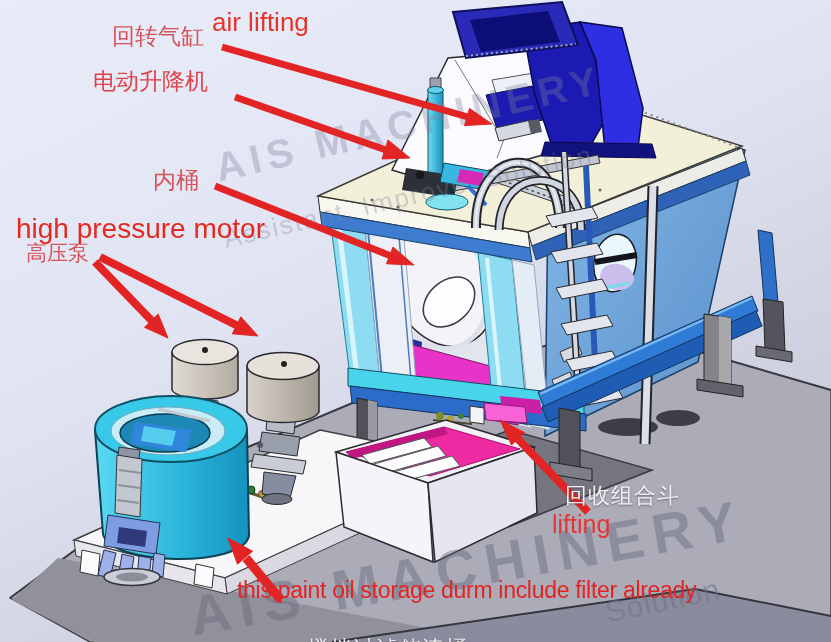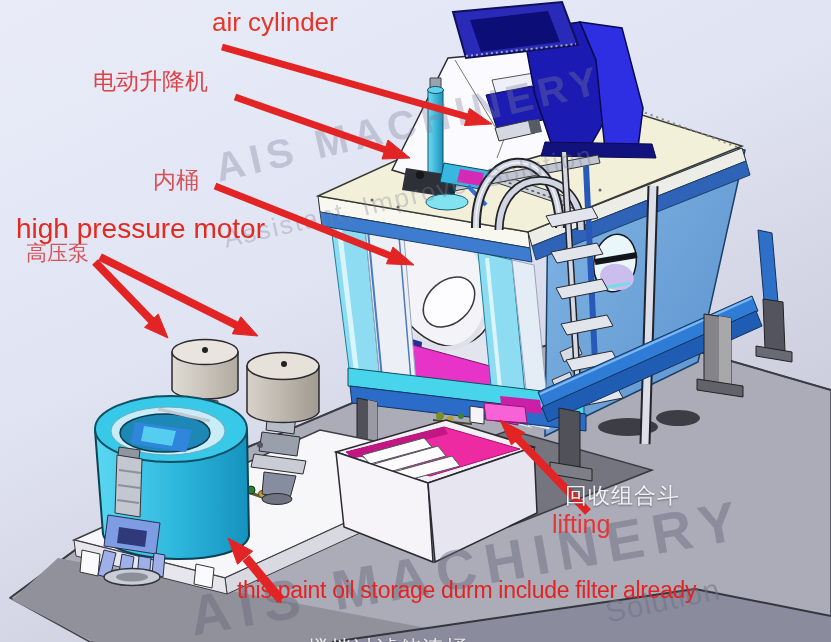--- a/index.html
+++ b/index.html
@@ -299,21 +299,22 @@
       <polygon points="168,338 144.5,327.3 158.2,314.1"></polygon>
       <path d="M100,257 L238,326" stroke-width="8" fill="none"></path>
       <polygon points="258,336 232.3,333.8 240.8,316.8"></polygon>
       <path d="M588,512 L517,438" stroke-width="8" fill="none"></path>
       <polygon points="500,420 524.5,432.6 511.5,445"></polygon>
       <path d="M281,600 L246,558" stroke-width="9" fill="none"></path>
       <polygon points="228,538 252.6,551.2 237.5,564.2"></polygon>
     </g>
   </svg>
 
-  <div class="lbl en-red" id="l2">air cylinder</div>
+  <div class="lbl zh-soft" id="l1">回转气缸</div>
+  <div class="lbl en-red" id="l2">air lifting</div>
   <div class="lbl zh-red" id="l3">电动升降机</div>
   <div class="lbl zh-soft" id="l5">内桶</div>
   <div class="lbl en-red" id="l6">high pressure motor</div>
   <div class="lbl zh-soft" id="l7">高压泵</div>
   <div class="lbl white-zh" id="l8">回收组合斗</div>
   <div class="lbl en-red" id="l9">lifting</div>
   <div class="lbl en-red" id="l10">this paint oil storage durm include filter already</div>
   <div class="lbl white-zh" id="l11">搅拌过滤储漆桶</div>
 
 </div>

